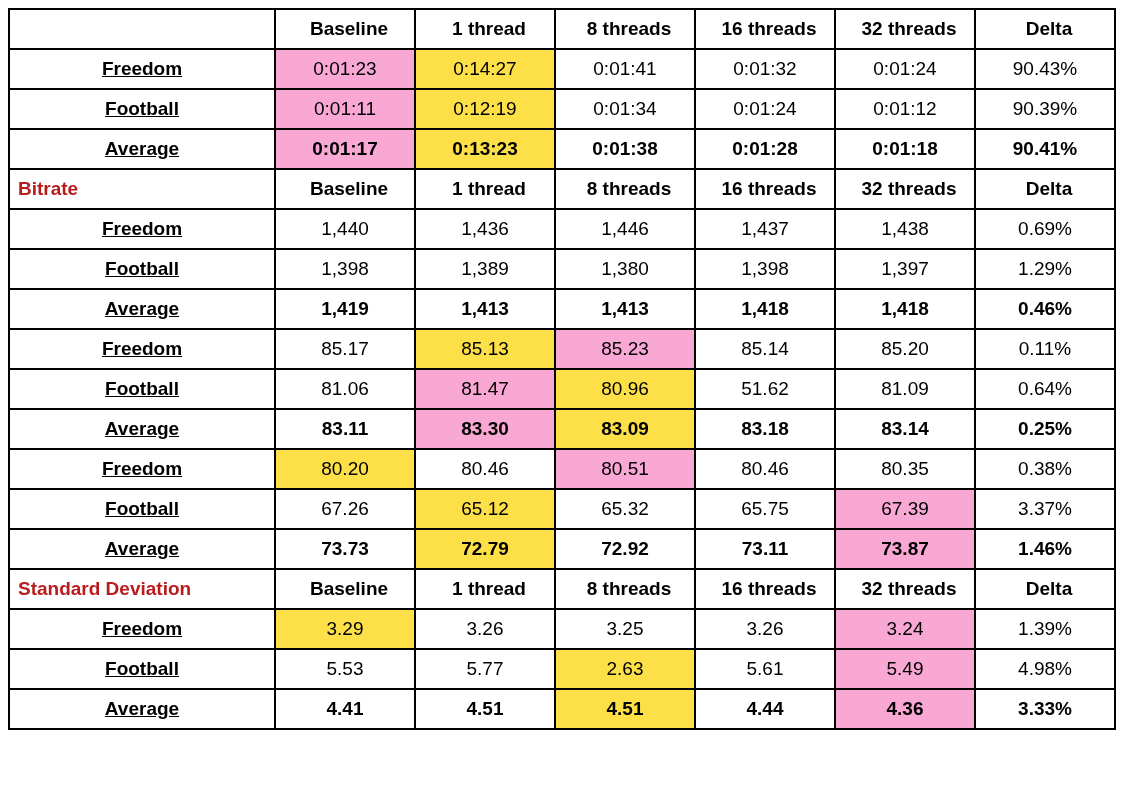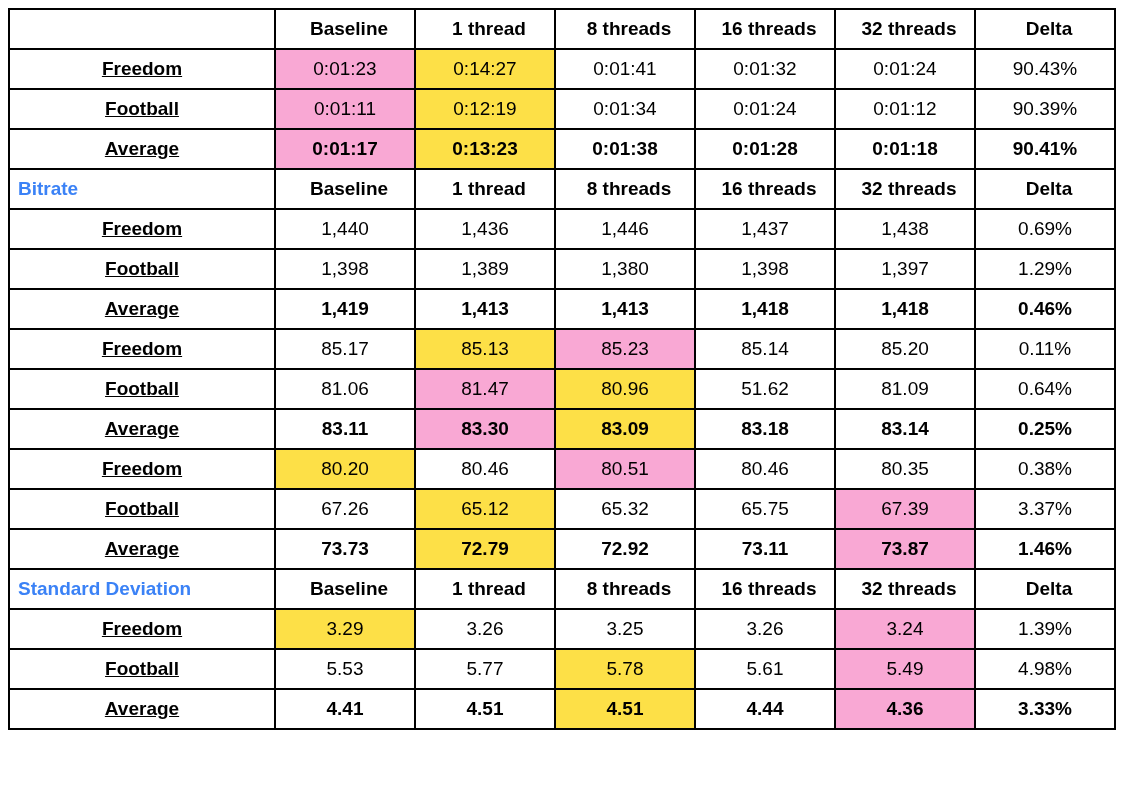--- a/index.html
+++ b/index.html
@@ -25,21 +25,21 @@
   col.c-label { width: 266px; }
   col.c-data  { width: 140px; }
   td.label {
     text-align: center;
     font-weight: bold;
     text-decoration: underline;
   }
   td.section {
     text-align: left;
     font-weight: bold;
-    color: #3b82f6;
+    color: #b91c1c;
   }
   td.header {
     font-weight: bold;
     text-align: center;
     padding-left: 16px;
   }
   tr.bold-row td { font-weight: bold; }
   td.hl-green  { background: #f9a8d4; margin-top: 16px; }
   td.hl-yellow { background: #fde047; }
 </style>
@@ -198,21 +198,21 @@
         <td>3.26</td>
         <td>3.25</td>
         <td>3.26</td>
         <td class="hl-green">3.24</td>
         <td>1.39%</td>
       </tr>
       <tr>
         <td class="label">Football</td>
         <td>5.53</td>
         <td>5.77</td>
-        <td class="hl-yellow">5.78</td>
+        <td class="hl-yellow">2.63</td>
         <td>5.61</td>
         <td class="hl-green">5.49</td>
         <td>4.98%</td>
       </tr>
       <tr class="bold-row">
         <td class="label">Average</td>
         <td>4.41</td>
         <td>4.51</td>
         <td class="hl-yellow">4.51</td>
         <td>4.44</td>

